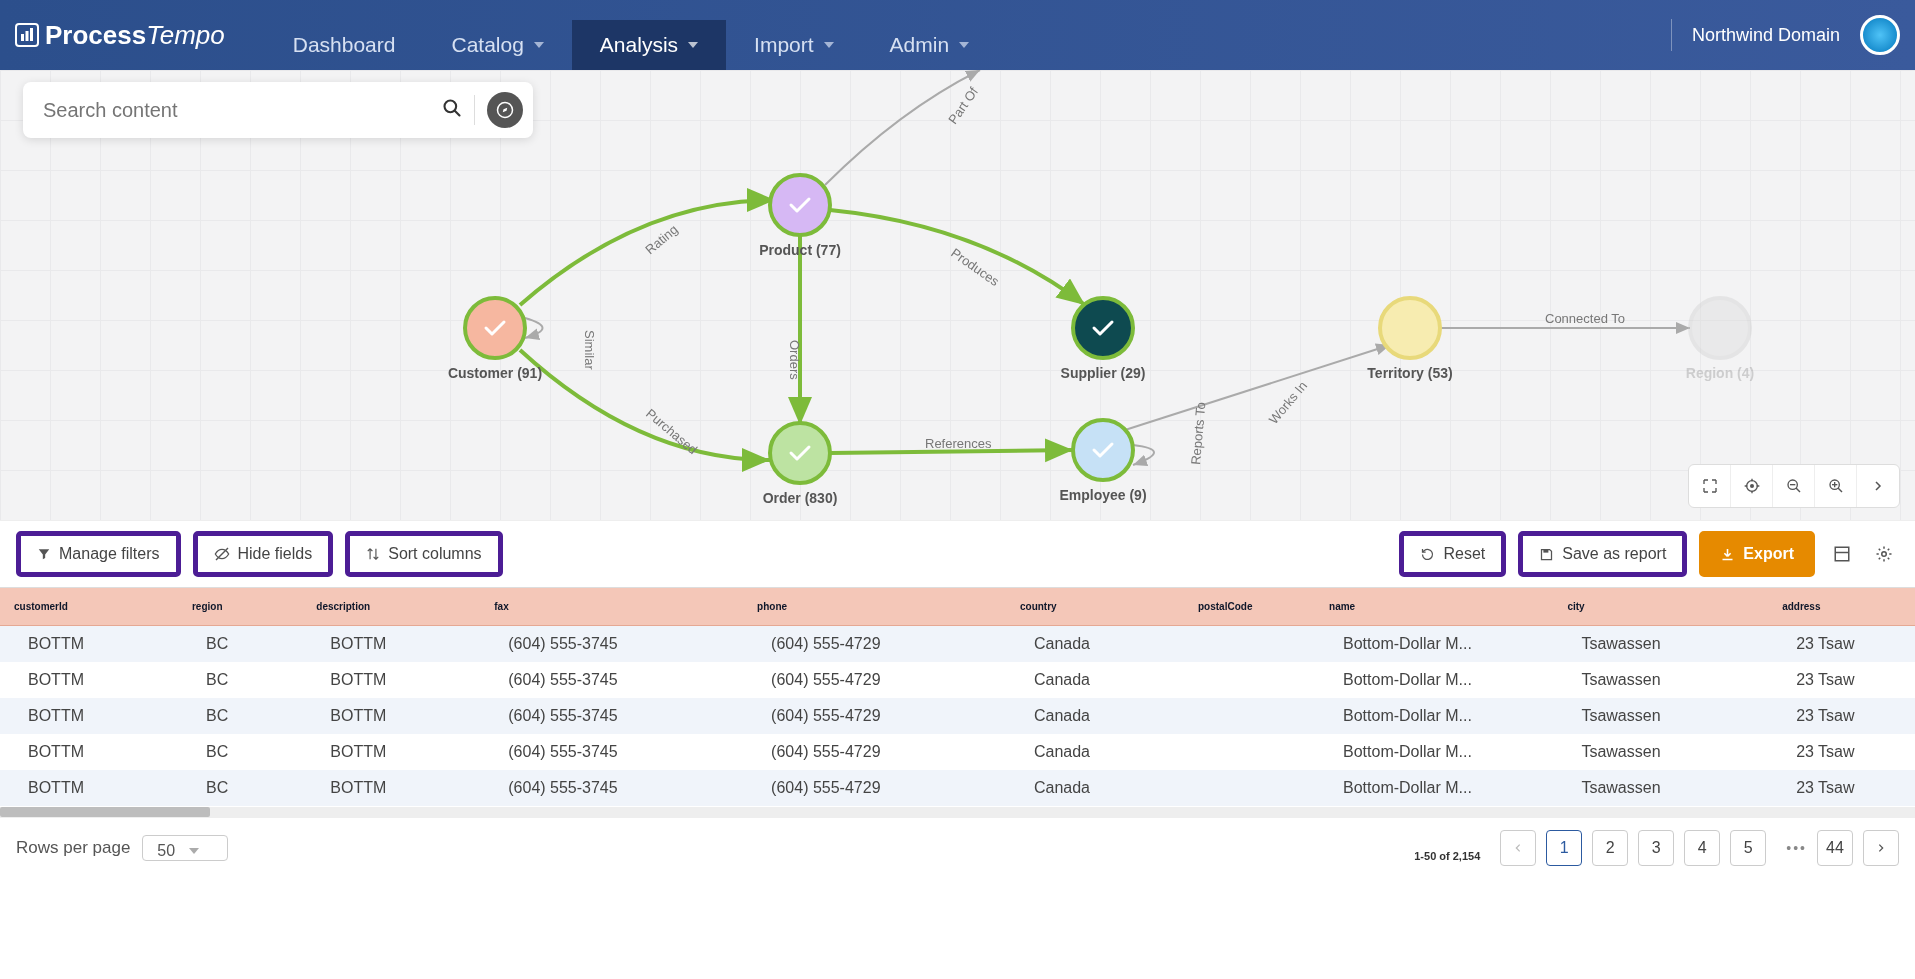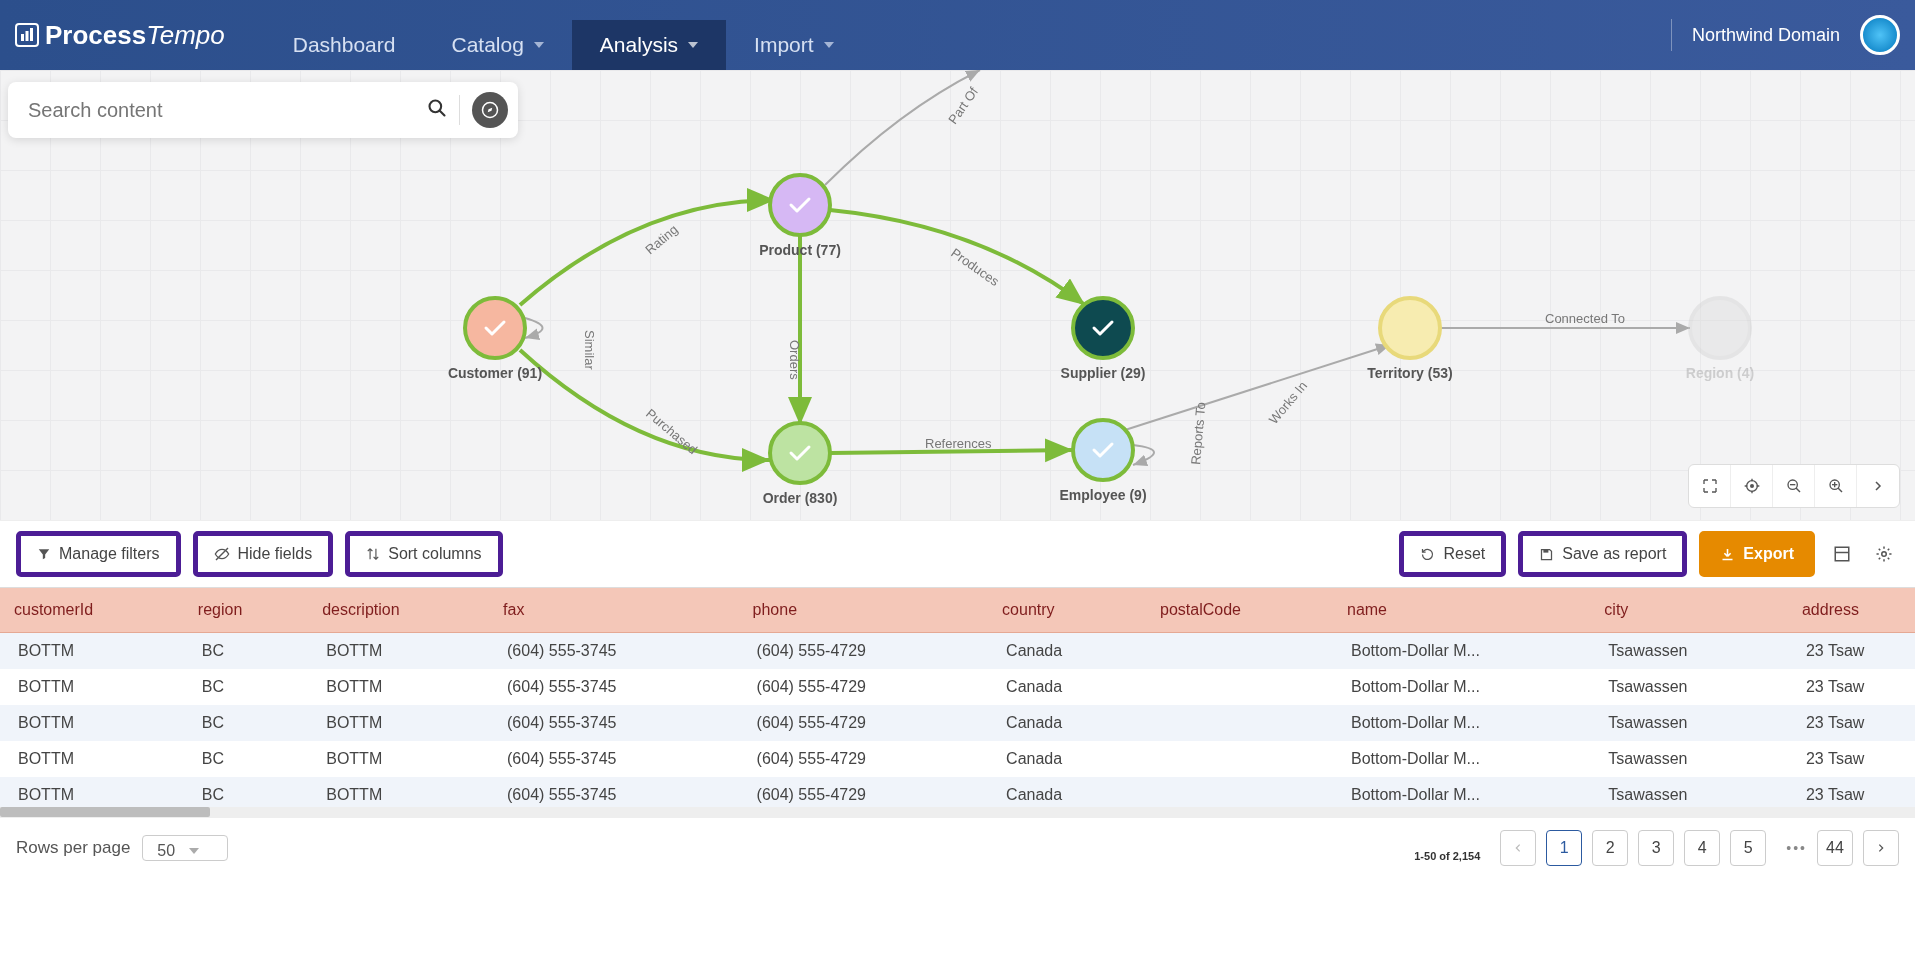--- a/index.html
+++ b/index.html
@@ -17,21 +17,21 @@
 .nav-right { margin-left: auto; display: flex; align-items: center; gap: 20px; }
 .search-global { background: #fff; border-radius: 24px; height: 44px; width: 355px; display: flex; align-items: center; padding: 0 4px 0 20px; }
 .search-global input { border: none; outline: none; font-size: 18px; flex: 1; color: #666; }
 .search-btn { width: 38px; height: 38px; border-radius: 50%; background: #e68a00; display: flex; align-items: center; justify-content: center; }
 .divider-v { width: 1px; height: 32px; background: rgba(255,255,255,0.35); }
 .domain-name { font-size: 18px; color: #fff; }
 .avatar { width: 40px; height: 40px; border-radius: 50%; background: radial-gradient(circle, #4fc3f7, #0277bd); border: 3px solid #fff; }
 
 
 .graph-area { position: relative; height: 450px; background: #f3f3f4; background-image: linear-gradient(#e9e9eb 1px, transparent 1px), linear-gradient(90deg, #e9e9eb 1px, transparent 1px); background-size: 50px 50px; overflow: hidden; }
-.content-search { position: absolute; top: 12px; left: 8px; background: #fff; border-radius: 8px; box-shadow: 0 2px 10px rgba(0,0,0,0.12); display: flex; align-items: center; height: 56px; padding: 0 10px 0 20px; width: 510px; gap: 12px; }
+.content-search { position: absolute; top: 12px; left: 23px; background: #fff; border-radius: 8px; box-shadow: 0 2px 10px rgba(0,0,0,0.12); display: flex; align-items: center; height: 56px; padding: 0 10px 0 20px; width: 510px; gap: 12px; }
 .content-search input { border: none; outline: none; font-size: 20px; color: #888; flex: 1; }
 .cs-icon { font-size: 20px; color: #555; }
 .compass-btn { width: 36px; height: 36px; border-radius: 50%; background: #555; display:flex; align-items:center; justify-content:center; color:#fff;}
 .sep { width:1px; height:30px; background:#ddd;}
 
 .graph-svg { position: absolute; inset: 0; }
 .node-label { font-size: 14px; fill: #555; font-weight: 600; text-anchor: middle; }
 .edge-label { font-size: 13px; fill: #777; }
 .node-check { stroke: #fff; stroke-width: 3; fill: none; stroke-linecap: round; stroke-linejoin: round; }
 
@@ -42,22 +42,22 @@
 
 .toolbar { display: flex; align-items: center; padding: 10px 16px; gap: 12px; background: #fff; border-top: 1px solid #eee; }
 .tbtn { border: 5px solid #4c1d95; border-radius: 5px; background: #fff; padding: 9px 16px; font-size: 16px; color: #444; display: flex; align-items: center; gap: 8px; cursor: pointer; }
 .tbtn.export { background: #e68a00; color: #fff; border-color: #e68a00; font-weight: 600; }
 .tbtn.noborder { border: none; }
 .spacer { flex: 1; }
 
 
 .table-wrap { overflow-x: auto; border-top: 1px solid #ddd; height: 220px; }
 table { border-collapse: collapse; min-width: 1950px; }
-thead th { background: #f4c7b8; text-align: left; padding: 13px 14px; font-size: 16px; font-weight: 400; color: #7f1d1d; border-bottom: 1px solid #e5a893;}
-tbody td { padding: 9px 18px; font-size: 16px; color: #444; white-space: nowrap; overflow: hidden; text-overflow: ellipsis; }
+thead th { background: #f4c7b8; text-align: left; padding: 13px 14px; font-size: 10px; font-weight: 700; color: #0f172a; border-bottom: 1px solid #e5a893;}
+tbody td { padding: 9px 28px; font-size: 16px; color: #444; white-space: nowrap; overflow: hidden; text-overflow: ellipsis; }
 tbody tr:nth-child(odd) { background: #f0f4fa; }
 tbody tr:nth-child(even) { background: #fff; }
 td.trunc { max-width: 150px; }
 
 
 .pagination { display: flex; padding: 12px 16px; border-top: 1px solid #eee; background: #fff; }
 .rpp { font-size: 17px; color: #555; display: flex; align-items: center; gap: 12px; }
 .rpp-select { border: 1px solid #ccc; border-radius: 4px; padding: 6px 28px 0 14px; font-size: 16px; position: relative; display:flex;align-items:center;gap:14px;}
 .pag-right { margin-left: auto; display: flex; align-items: center; gap: 10px; }
 .pag-info { font-size: 11px; font-weight: 600; color: #333; margin-right: 10px; margin-top: 16px; }
@@ -89,20 +89,24 @@
       <div class="nav-item">
         <span>Catalog</span>
         <span class="chev"></span>
       </div>
       <div class="nav-item active">
         <span>Analysis</span>
         <span class="chev"></span>
       </div>
       <div class="nav-item">
         <span>Import</span>
+        <span class="chev"></span>
+      </div>
+      <div class="nav-item">
+        <span>Admin</span>
         <span class="chev"></span>
       </div>
     </div>
   <div class="nav-right">
     <div class="divider-v"></div>
     <div class="domain-name">Northwind Domain</div>
     <div class="avatar"></div>
   </div>
 </div>
 

